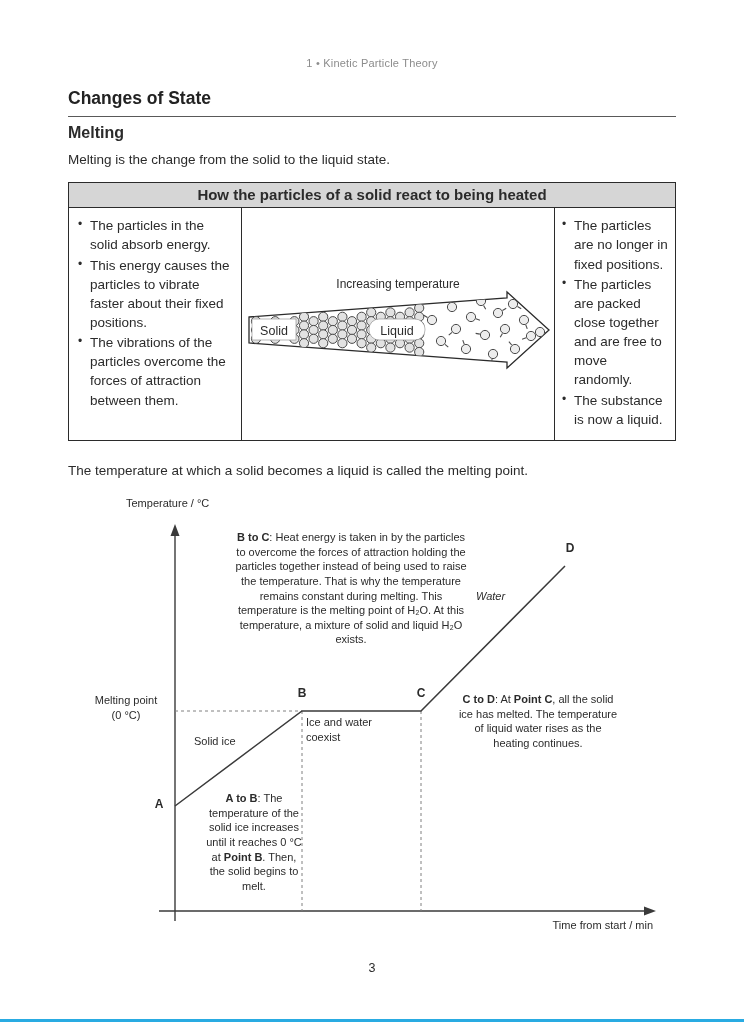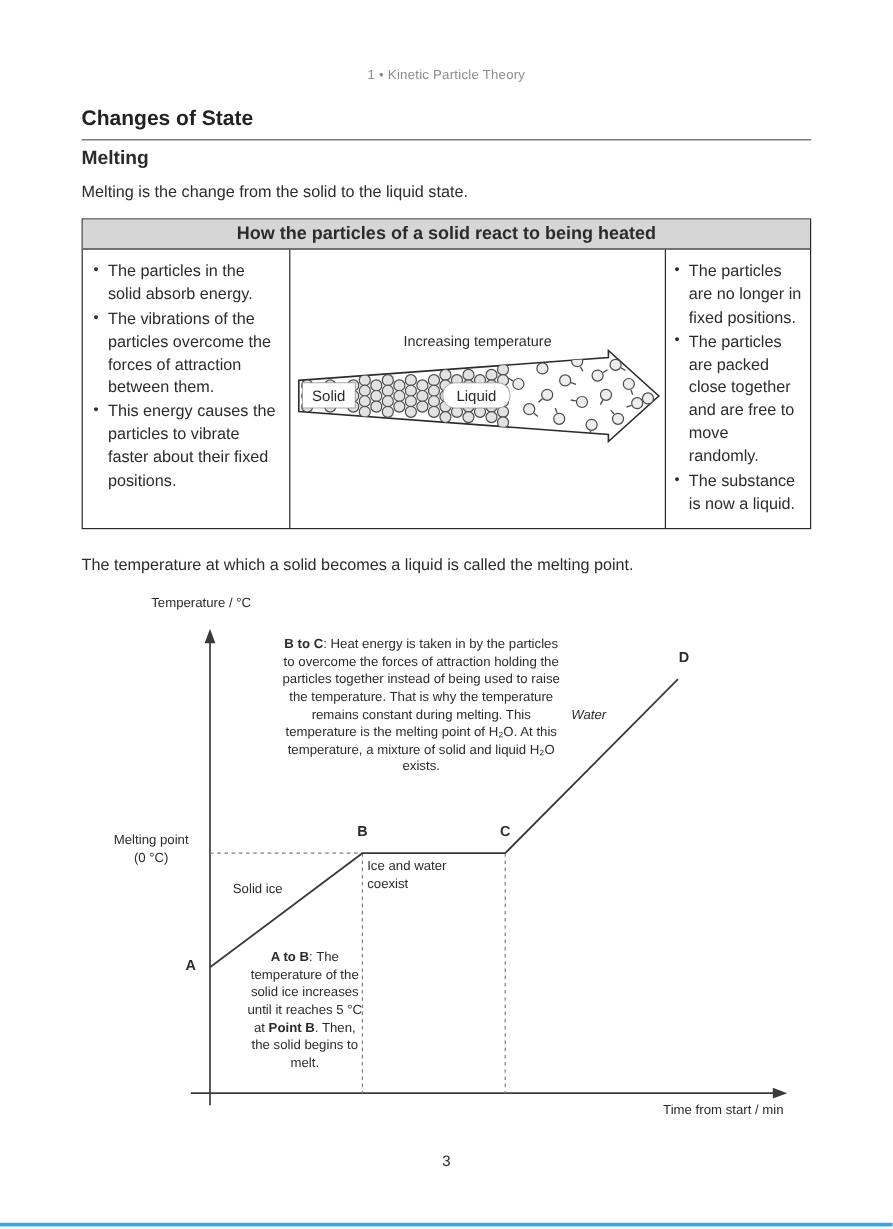--- a/index.html
+++ b/index.html
@@ -72,22 +72,22 @@
     <h2 class="sub-title">Melting</h2>
     <p class="body-text">Melting is the change from the solid to the liquid state.</p>
 
     <div class="state-table">
       <div class="state-table-header" style="background: rgb(214, 214, 214);">How the particles of a solid react to being heated</div>
       <div class="state-table-body">
 
         <div class="cell cell-left">
           <ul class="bullets">
             <li>The particles in the solid absorb energy.</li>
+            <li>This energy causes the particles to vibrate faster about their fixed positions.</li>
             <li>The vibrations of the particles overcome the forces of attraction between them.</li>
-            <li>This energy causes the particles to vibrate faster about their fixed positions.</li>
           </ul>
         </div>
 
         <div class="cell cell-mid">
           <svg width="313" height="232" viewBox="0 0 313 232">
             <defs>
               <clipPath id="arrowClip">
                 <polygon points="7,109 265,90 265,84 307,122 265,160 265,154 7,135"></polygon>
               </clipPath>
             </defs>
@@ -247,23 +247,26 @@
       <div class="glabel" style="left:238px; top:219px; width:116px; text-align:left;">
         <div>Ice and water</div>
         <div>coexist</div>
       </div>
       <div class="glabel" style="left:408px; top:93px;font-style:italic;">Water</div>
 
       <div class="glabel" style="left:163px; top:34px; width:240px;">
         <span class="b">B to C</span><span>: Heat energy is taken in by the particles to overcome the forces of attraction holding the particles together instead of being used to raise the temperature. That is why the temperature remains constant during melting. This temperature is the melting point of H₂O. At this temperature, a mixture of solid and liquid H₂O exists.</span>
       </div>
 
+      <div class="glabel" style="left:387px; top:196px; width:166px;">
+        <span class="b">C to D</span><span>: At </span><span class="b">Point C</span><span>, all the solid ice has melted. The temperature of liquid water rises as the heating continues.</span>
+      </div>
 
       <div class="glabel" style="left:136px; top:295px; width:100px;">
-        <span class="b">A to B</span><span>: The temperature of the solid ice increases until it reaches 5 °C at </span><span class="b">Point B</span><span>. Then, the solid begins to melt.</span>
+        <span class="b">A to B</span><span>: The temperature of the solid ice increases until it reaches 0 °C at </span><span class="b">Point B</span><span>. Then, the solid begins to melt.</span>
       </div>
     </div>
 
     <div class="page-number">3</div>
   </div>
 
   <div class="bottom-rule" style="background: rgb(41, 171, 226);"></div>
 </div>
 
 </body></html>

